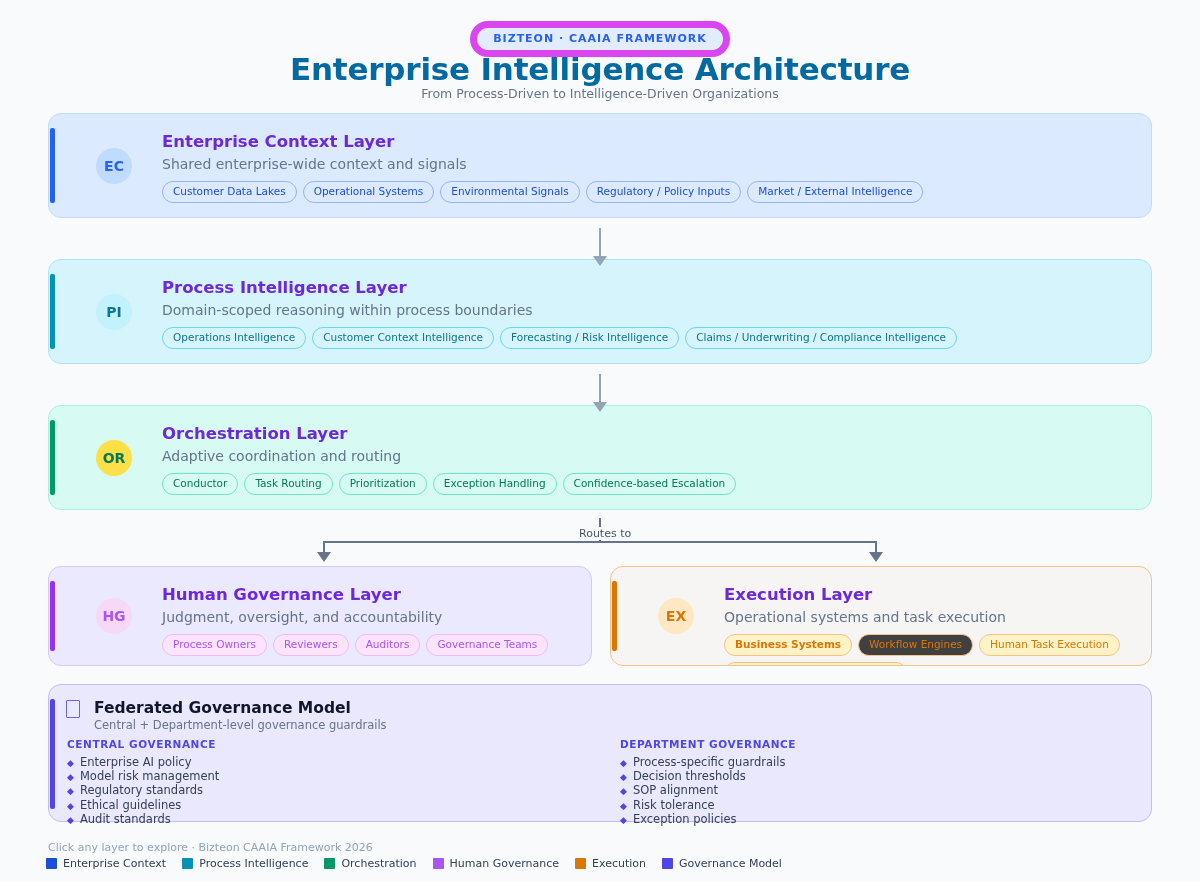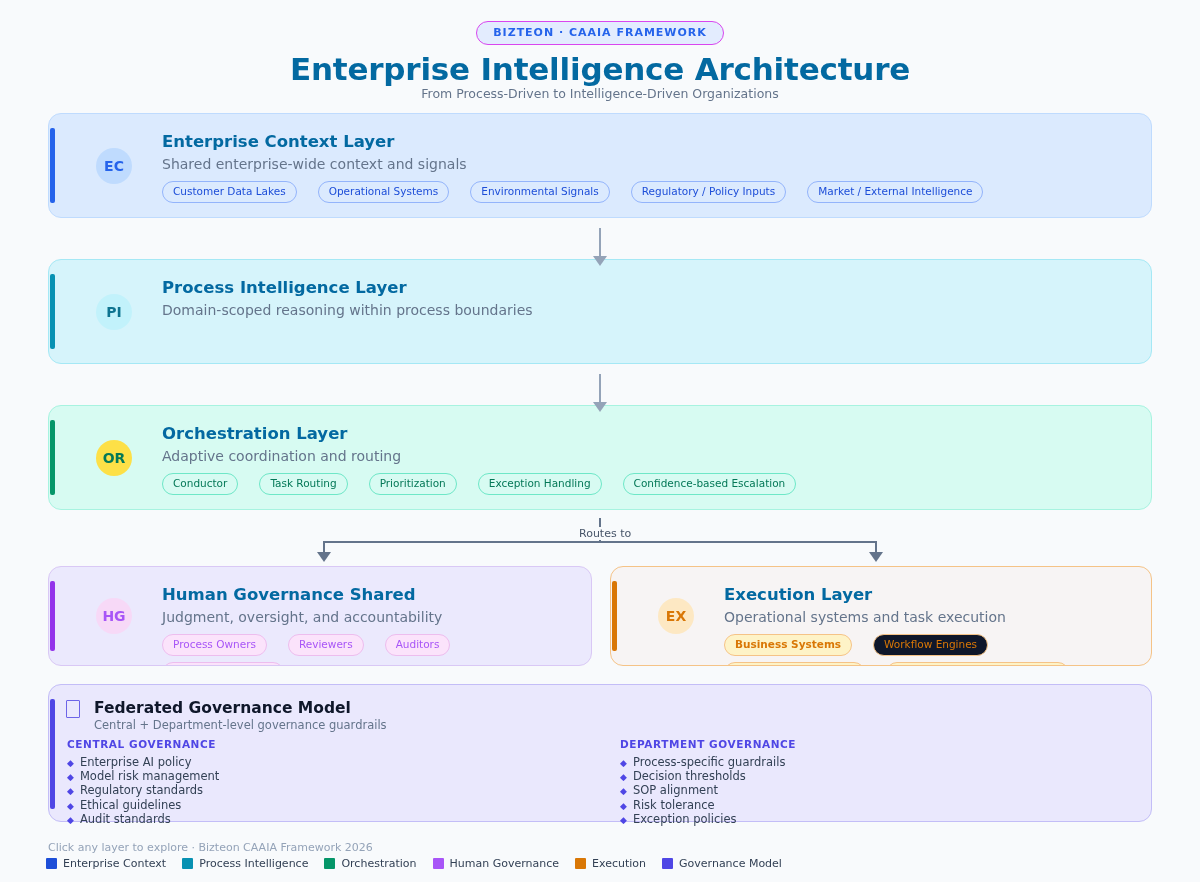--- a/index.html
+++ b/index.html
@@ -9,21 +9,21 @@
     font-family: "DejaVu Sans", "Liberation Sans", sans-serif;
     overflow: hidden;
   }
   .page { position: relative; width: 1200px; height: 882px; }
 
   
   .badge-wrap { position: absolute; top: 21px; left: 0; width: 1200px; text-align: center; }
   .badge {
     display: inline-block;
     padding: 4px 16px 5px;
-    border: 1px solid #d946ef;
+    border: 7px solid #d946ef;
     border-radius: 999px;
     background: #e3ecfe;
     color: #2563eb;
     font-size: 11px;
     font-weight: bold;
     letter-spacing: 0.09em;
   }
   .title {
     position: absolute; top: 51px; left: 0; width: 1200px;
     text-align: center;
@@ -52,23 +52,23 @@
   .avatar {
     position: absolute;
     left: 47px; top: 50%;
     transform: translateY(-50%);
     width: 36px; height: 36px;
     border-radius: 50%;
     display: flex; align-items: center; justify-content: center;
     font-size: 14px; font-weight: bold;
   }
   .card-body { position: absolute; left: 113px; right: 18px; top: 18px; }
-  .card-title { font-size: 16.5px; font-weight: bold; color: #0369a1; line-height: 1.25; }
+  .card-title { font-size: 16.5px; font-weight: bold; color: #6d28d9; line-height: 1.25; }
   .card-sub { font-size: 14px; color: #64748b; margin-top: 3px; }
-  .chips { margin-top: 9px; display: flex; flex-wrap: wrap; gap: 6px 21px; }
+  .chips { margin-top: 9px; display: flex; flex-wrap: wrap; gap: 6px 6px; }
   .chip {
     font-size: 10.5px;
     padding: 3px 10px 4px;
     border-radius: 999px;
     border: 1px solid transparent;
     white-space: nowrap;
     line-height: 1.25;
   }
 
   
@@ -172,20 +172,26 @@
             <span class="chip" style="background: rgb(219, 234, 254); border-color: rgb(147, 180, 251); color: rgb(29, 78, 216);">Market / External Intelligence</span>
           </div>
         </div>
       </div>
       <div class="card" style="left: 48px; top: 259px; width: 1104px; height: 105px; background: rgb(214, 244, 251); border-color: rgb(165, 232, 245);">
         <div class="accent" style="background: rgb(8, 145, 178);"></div>
         <div class="avatar" style="background: rgb(194, 242, 251); color: rgb(14, 116, 144);">PI</div>
         <div class="card-body">
           <div class="card-title">Process Intelligence Layer</div>
           <div class="card-sub">Domain-scoped reasoning within process boundaries</div>
+          <div class="chips">
+            <span class="chip" style="background: rgb(214, 244, 251); border-color: rgb(103, 216, 239); color: rgb(14, 116, 144);">Operations Intelligence</span>
+            <span class="chip" style="background: rgb(214, 244, 251); border-color: rgb(103, 216, 239); color: rgb(14, 116, 144);">Customer Context Intelligence</span>
+            <span class="chip" style="background: rgb(214, 244, 251); border-color: rgb(103, 216, 239); color: rgb(14, 116, 144);">Forecasting / Risk Intelligence</span>
+            <span class="chip" style="background: rgb(214, 244, 251); border-color: rgb(103, 216, 239); color: rgb(14, 116, 144);">Claims / Underwriting / Compliance Intelligence</span>
+          </div>
         </div>
       </div>
       <div class="card" style="left: 48px; top: 405px; width: 1104px; height: 105px; background: rgb(215, 251, 242); border-color: rgb(167, 243, 224);">
         <div class="accent" style="background: rgb(5, 150, 105);"></div>
         <div class="avatar" style="background: #fde047; color: rgb(4, 120, 87);">OR</div>
         <div class="card-body">
           <div class="card-title">Orchestration Layer</div>
           <div class="card-sub">Adaptive coordination and routing</div>
           <div class="chips">
             <span class="chip" style="background: rgb(215, 251, 242); border-color: rgb(110, 231, 199); color: rgb(4, 120, 87);">Conductor</span>
@@ -209,39 +215,39 @@
       <div class="arrowhead dark" style="left: 317px; top: 552px;"></div>
       <div class="vline2" style="left: 875px; top: 541px; height: 14px;"></div>
       <div class="arrowhead dark" style="left: 869px; top: 552px;"></div>
       <div class="routes-label" style="left: 573px; top: 527px;">Routes to</div>
     </div>
   <div id="branches">
       <div class="card" style="left: 48px; top: 566px; width: 544px; height: 100px; background: rgb(235, 233, 253); border-color: rgb(217, 200, 245);">
         <div class="accent" style="background: rgb(147, 51, 234);"></div>
         <div class="avatar" style="background: rgb(247, 217, 247); color: rgb(168, 85, 247);">HG</div>
         <div class="card-body">
-          <div class="card-title">Human Governance Shared</div>
+          <div class="card-title">Human Governance Layer</div>
           <div class="card-sub">Judgment, oversight, and accountability</div>
           <div class="chips">
             <span class="chip" style="background: rgb(251, 227, 251); border-color: rgb(237, 189, 238); color: rgb(168, 85, 247);">Process Owners</span>
             <span class="chip" style="background: rgb(251, 227, 251); border-color: rgb(237, 189, 238); color: rgb(168, 85, 247);">Reviewers</span>
             <span class="chip" style="background: rgb(251, 227, 251); border-color: rgb(237, 189, 238); color: rgb(168, 85, 247);">Auditors</span>
             <span class="chip" style="background: rgb(251, 227, 251); border-color: rgb(237, 189, 238); color: rgb(168, 85, 247);">Governance Teams</span>
           </div>
         </div>
       </div>
       <div class="card" style="left: 610px; top: 566px; width: 542px; height: 100px; background: rgb(247, 244, 244); border-color: rgb(245, 195, 135);">
         <div class="accent" style="background: rgb(217, 119, 6);"></div>
         <div class="avatar" style="background: rgb(253, 232, 195); color: rgb(217, 119, 6);">EX</div>
         <div class="card-body">
           <div class="card-title">Execution Layer</div>
           <div class="card-sub">Operational systems and task execution</div>
           <div class="chips">
             <span class="chip" style="background: rgb(254, 243, 199); border-color: rgb(245, 195, 135); color: rgb(217, 119, 6); font-weight: bold;">Business Systems</span>
-            <span class="chip" style="background: #0f172a; border-color: rgb(245, 195, 135); color: rgb(217, 119, 6);">Workflow Engines</span>
+            <span class="chip" style="background: #404040; border-color: rgb(245, 195, 135); color: rgb(217, 119, 6);">Workflow Engines</span>
             <span class="chip" style="background: rgb(254, 243, 199); border-color: rgb(245, 195, 135); color: rgb(217, 119, 6);">Human Task Execution</span>
             <span class="chip" style="background: rgb(254, 243, 199); border-color: rgb(245, 195, 135); color: rgb(217, 119, 6);">Customer / Advisor Operations</span>
           </div>
         </div>
       </div>
     </div>
 
   <div class="gov-card">
     <div class="gov-accent"></div>
   </div>

